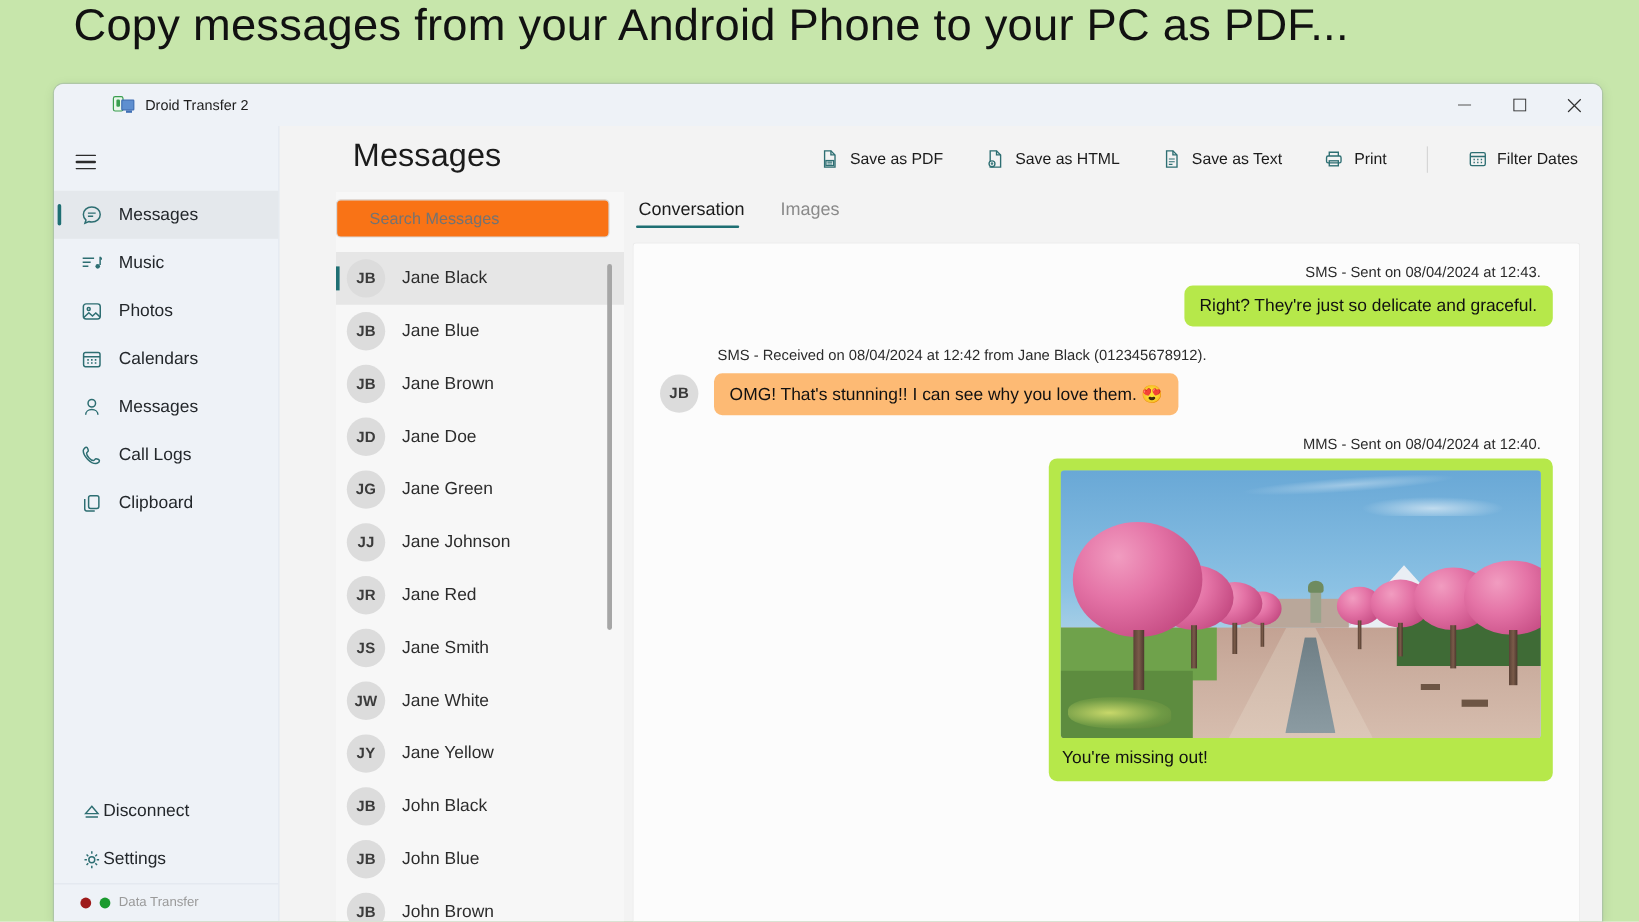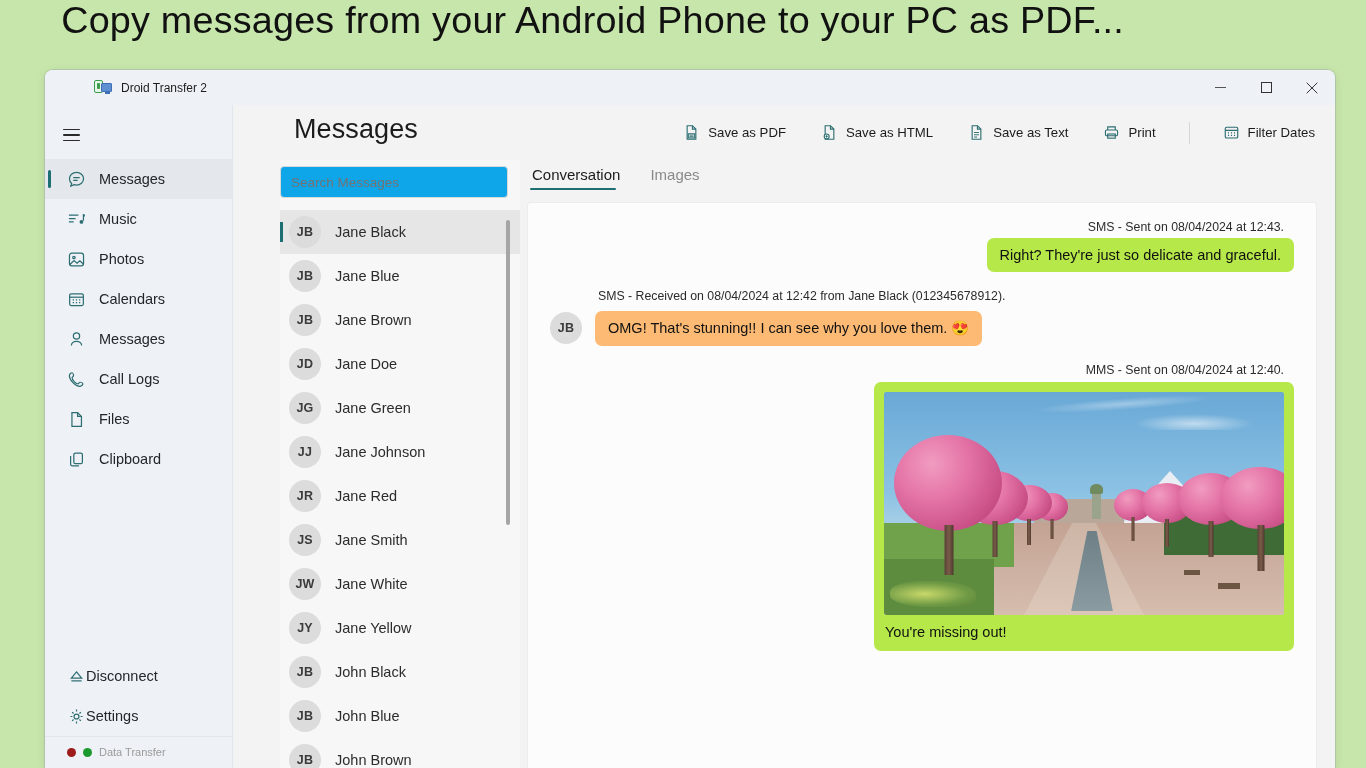--- a/index.html
+++ b/index.html
@@ -129,23 +129,23 @@
   .tb-sep { width: 1px; height: 22px; background: #d6d6d6; margin: 0 8px; }
 
   
   .contacts {
     position: absolute; left: 47px; top: 55px; width: 240px; bottom: 0;
     background: #f7f7f7;
   }
   .search-wrap { padding: 6px 0 0 0; }
   .search-input {
     width: 228px; height: 32px; margin: 0 0 0 0;
-    border: 1px solid #d9d9d9; border-radius: 4px; background: #0ea5e9;
+    border: 1px solid #d9d9d9; border-radius: 4px; background: #f97316;
     font-family: "Liberation Sans", sans-serif; font-size: 13.5px;
-    color: #1b1b1b; padding: 0 10px; outline: none;
+    color: #1b1b1b; padding: 0 27px; outline: none;
   }
   .search-input::placeholder { color: #737373; }
 
   .contact-list {
     position: absolute; left: 0; top: 50px; width: 240px; bottom: 0;
     overflow: hidden;
   }
   .contact {
     height: 44px; display: flex; align-items: center; gap: 14px; padding-left: 9px;
   }
@@ -364,29 +364,20 @@
 
       <div class="nav-item">
         <span class="nav-ico">
           <svg width="19" height="19" viewBox="0 0 20 20" fill="none" stroke="currentColor" stroke-width="1.3">
             <path d="M5.3 2.9c1 0 1.6 2.2 1.6 3 0 1-1.5 1.3-1.5 2.3 0 2.3 3.8 6.3 6 6.3 1 0 1.3-1.6 2.3-1.6.9 0 3 .7 3 1.7 0 1.3-1.9 2.6-3.2 2.6-4.6 0-11-6.6-11-11.2 0-1.3 1.5-3.1 2.8-3.1z"></path>
           </svg>
         </span>
         <span>Call Logs</span>
       </div>
 
-      <div class="nav-item">
-        <span class="nav-ico">
-          <svg width="19" height="19" viewBox="0 0 20 20" fill="none" stroke="currentColor" stroke-width="1.3">
-            <path d="M5.2 2.8h6l4 4v10.4H5.2z"></path>
-            <path d="M11.2 2.8v4h4"></path>
-          </svg>
-        </span>
-        <span>Files</span>
-      </div>
 
       <div class="nav-item">
         <span class="nav-ico">
           <svg width="19" height="19" viewBox="0 0 20 20" fill="none" stroke="currentColor" stroke-width="1.3">
             <rect x="7.2" y="3.2" width="9" height="11.2" rx="1.6"></rect>
             <path d="M12.6 16.6H5.4a1.6 1.6 0 0 1-1.6-1.6V6.2"></path>
           </svg>
         </span>
         <span>Clipboard</span>
       </div>

